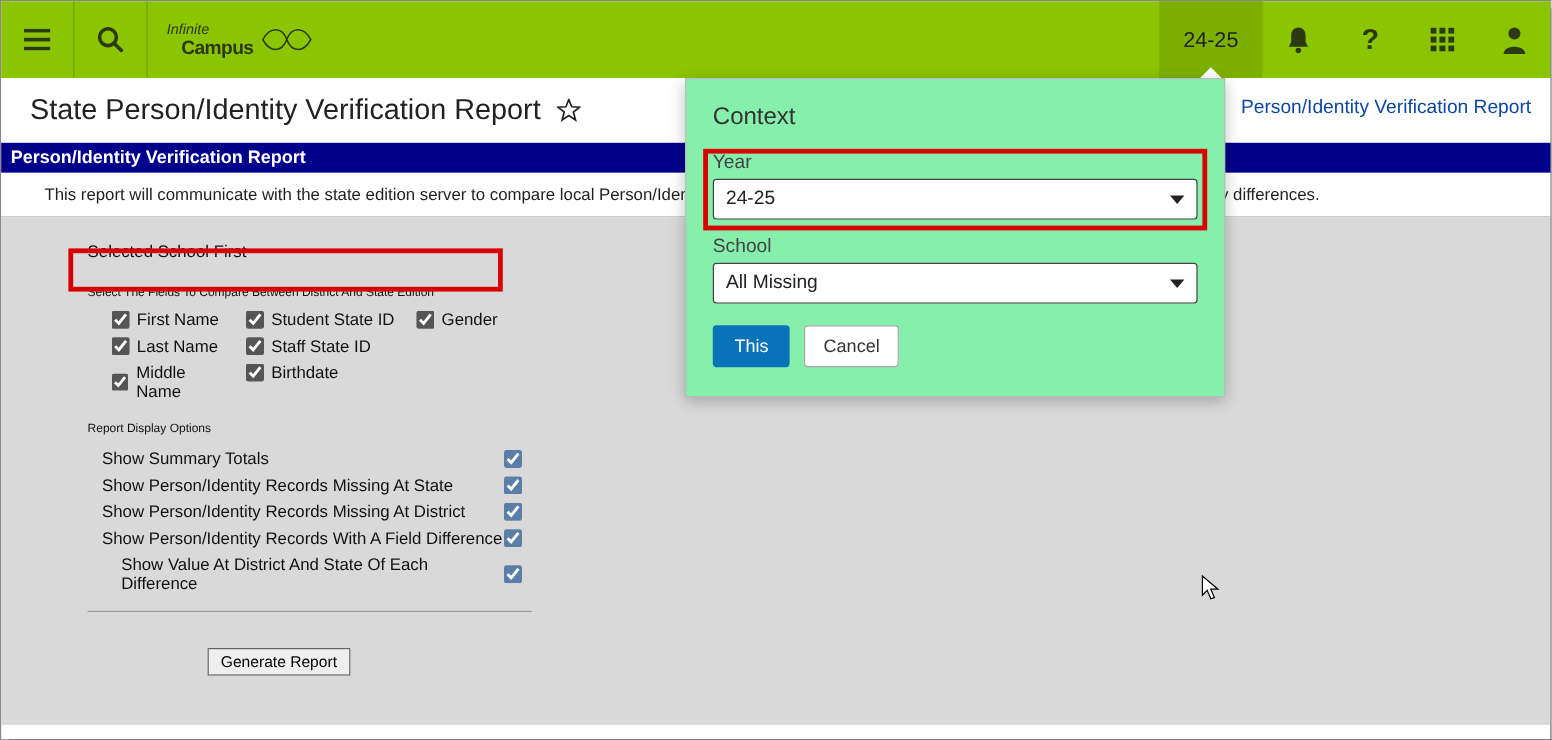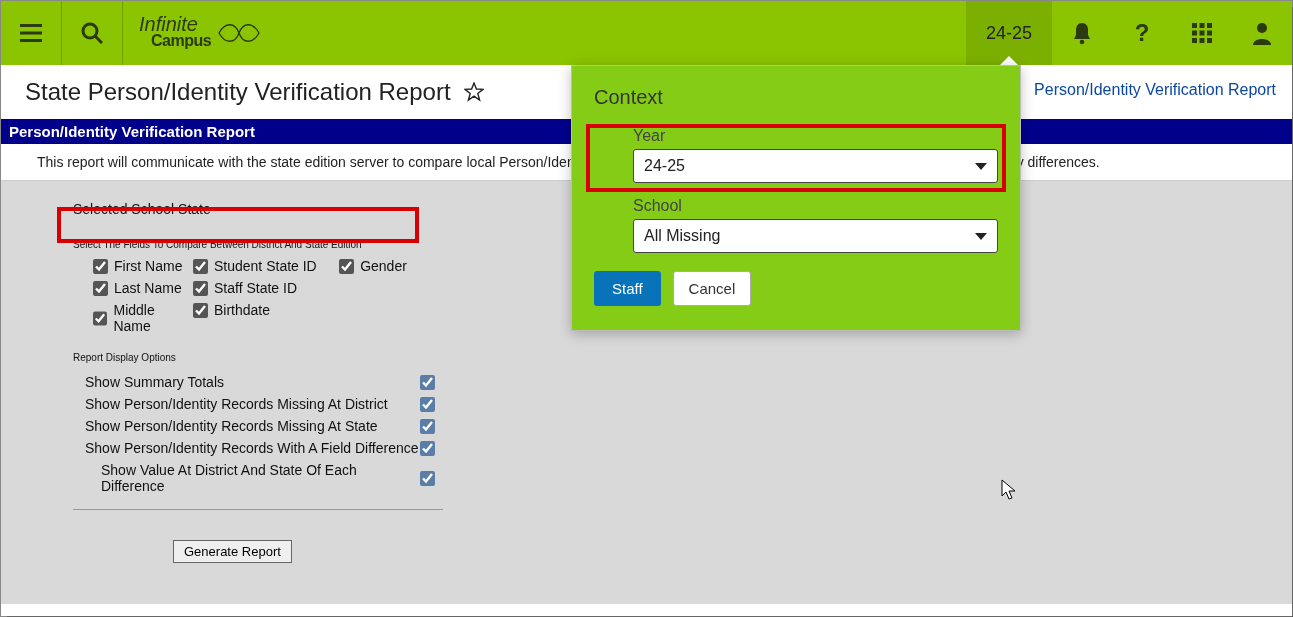--- a/index.html
+++ b/index.html
@@ -23,21 +23,21 @@
       position: relative;
     }
     .tb-icon-btn {
       width: 60px; height: 64px;
       display: flex; align-items: center; justify-content: center;
       color: #2b3a10;
       cursor: pointer;
     }
     .tb-sep { width:1px; height:64px; background: rgba(0,0,0,0.18); }
     .logo-wrap { display:flex; align-items:center; height:64px; padding:0 16px; color:#2b3a10; }
-    .logo-wrap .t1 { font-style: italic; font-weight: 500; font-size: 20px; line-height: 16px; }
+    .logo-wrap .t1 { font-style: italic; font-weight: 500; font-size: 12px; line-height: 16px; }
     .logo-wrap .t2 { font-weight: 700; font-size: 16px; line-height: 18px; letter-spacing: -0.5px; margin-left: 12px; }
     .logo-swirl { width:48px; height:26px; margin-left:4px; }
     .tb-spacer { flex: 1; }
     .year-btn {
       height:64px; padding:0 20px; background:#7cb000;
       display:flex; align-items:center; font-size:18px; color:#222; cursor:pointer;
       position: relative;
     }
     .year-btn::after {
       content:""; position:absolute; bottom:-1px; left:50%; transform:translateX(-50%);
@@ -71,52 +71,52 @@
     .red-box1 {
       position:absolute; left:56px; top:206px; width:362px; height:36px; border:4px solid #d80000; pointer-events:none;
     }
 
     .form-block { margin-left: 72px; }
     .row1 { display:flex; align-items:center; margin-bottom:22px; margin-top:4px; }
     .row1-label { font-size:14px; color:#111; width:160px; }
     .row1-input { width:154px; height:22px; border:1px solid #888; font-size:13px; padding:1px 6px; color:#888; background:#fff; }
 
     .section-label { font-size:10px; color:#111; margin-bottom:8px; margin-top:6px; }
-    .check-grid { display:flex; gap:0; margin-left:20px; margin-bottom:18px; }
+    .check-grid { display:flex; gap:12px; margin-left:20px; margin-bottom:18px; }
     .check-col { display:flex; flex-direction:column; gap:6px; }
     .check-col.c1 { width:100px; }
     .check-col.c2 { width:130px; }
-    .check-col.c3 { width:100px;align-items:center; }
+    .check-col.c3 { width:100px; }
     .check-item { display:flex; align-items:center; gap:6px; font-size:14px; color:#111; }
     .check-item input { width:15px; height:15px; accent-color:#555; cursor:pointer; }
 
     .display-opts { margin-top:6px; }
     .display-opts .section-label { margin-left:0; }
     .opt-row { display:flex; align-items:center; justify-content:space-between; width:350px; margin-left:12px; padding:3px 0; font-size:14px; color:#111; }
     .opt-row.indent { margin-left:28px; width:334px; }
     .opt-row input { width:15px; height:15px; accent-color:#5a7ea8; cursor:pointer; }
 
     .hr-line { width:370px; height:1px; background:#999; margin:12px 0 12px 0; margin-left:0; }
 
     .format-row { margin-left:-10px; margin-top:6px; font-size:14px; display:flex; align-items:center; gap:6px; }
     .format-row select { font-size:13px; height:22px; border:1px solid #555; background:#eee; cursor:pointer; }
 
     .gen-btn { margin-left:100px; margin-top:18px; font-size:13px; padding:3px 10px; border:1px solid #666; background:#efefef; cursor:pointer; }
 
     
     .popover {
-      position:absolute; left:570px; top:64px; width:450px; background:#84cc16;
+      position:absolute; left:570px; top:64px; width:450px; background:#86efac;
       border:1px solid #bbb; box-shadow:0 3px 12px rgba(0,0,0,0.25);
       padding:20px 22px 24px 22px; z-index:10;
     }
     .popover h2 { font-size:20px; font-weight:400; color:#333; margin-bottom:18px; }
     .red-box2 {
       position:absolute; left:14px; top:58px; width:420px; height:68px; border:4px solid #d80000; pointer-events:none;
     }
-    .field-group { margin-bottom:14px;margin-left:39px; }
+    .field-group { margin-bottom:14px; }
     .field-label { font-size:16px; color:#444; margin-bottom:4px; }
     .dropdown {
       width:100%; height:34px; border:1px solid #444; border-radius:3px; background:#fff;
       display:flex; align-items:center; justify-content:space-between; padding:0 10px; cursor:pointer;
       font-size:16px; color:#222;
     }
     .dropdown .caret { border-left:6px solid transparent; border-right:6px solid transparent; border-top:7px solid #222; }
     .pop-btns { display:flex; gap:12px; margin-top:18px; }
     .btn-save { background:#0973ba; color:#fff; border:none; padding:8px 18px; border-radius:3px; font-size:15px; cursor:pointer; }
     .btn-cancel { background:#fff; color:#333; border:1px solid #aaa; padding:8px 15px; border-radius:3px; font-size:15px; cursor:pointer; }
@@ -204,21 +204,21 @@
 
   <div class="breadcrumb-right">Person/Identity Verification Report</div>
 
   <div class="bluebar">Person/Identity Verification Report</div>
 
   <div class="description">This report will communicate with the state edition server to compare local Person/Identity data with the state, it will then generate a report that summarizes any differences.</div>
 
   <div class="gray-area">
     <div class="form-block">
       <div class="row1">
-        <span class="row1-label">Selected School State</span>
+        <span class="row1-label">Selected School First</span>
       </div>
 
       <div class="section-label">Select The Fields To Compare Between District And State Edition</div>
       <div class="check-grid">
         <div class="check-col c1">
           <label class="check-item">
               <input type="checkbox" checked="" style="">
               <span>First Name</span>
             </label>
           <label class="check-item">
@@ -252,25 +252,25 @@
         </div>
       </div>
 
       <div class="display-opts">
         <div class="section-label">Report Display Options</div>
         <div class="opt-row">
             <span>Show Summary Totals</span>
             <input type="checkbox" checked="" style="">
           </div>
         <div class="opt-row">
+            <span>Show Person/Identity Records Missing At State</span>
+            <input type="checkbox" checked="" style="">
+          </div>
+        <div class="opt-row">
             <span>Show Person/Identity Records Missing At District</span>
-            <input type="checkbox" checked="" style="">
-          </div>
-        <div class="opt-row">
-            <span>Show Person/Identity Records Missing At State</span>
             <input type="checkbox" checked="" style="">
           </div>
         <div class="opt-row">
             <span>Show Person/Identity Records With A Field Difference</span>
             <input type="checkbox" checked="" style="">
           </div>
         <div class="opt-row indent">
             <span>Show Value At District And State Of Each Difference</span>
             <input type="checkbox" checked="" style="">
           </div>
@@ -296,21 +296,21 @@
       </div>
     </div>
     <div class="field-group">
       <div class="field-label">School</div>
       <div class="dropdown">
         <span>All Missing</span>
         <span class="caret"></span>
       </div>
     </div>
     <div class="pop-btns">
-      <button class="btn-save">Staff</button>
+      <button class="btn-save">This</button>
       <button class="btn-cancel">Cancel</button>
     </div>
   </div>
 
   <svg class="cursor-img" viewBox="0 0 16 22">
       <path d="M1 1 L1 17 L5 13 L8 20 L11 19 L8 12 L14 12 Z" fill="#fff" stroke="#000" stroke-width="1"></path>
     </svg>
 
   <div class="shadow-right"></div>
   <div class="shadow-bottom"></div>

